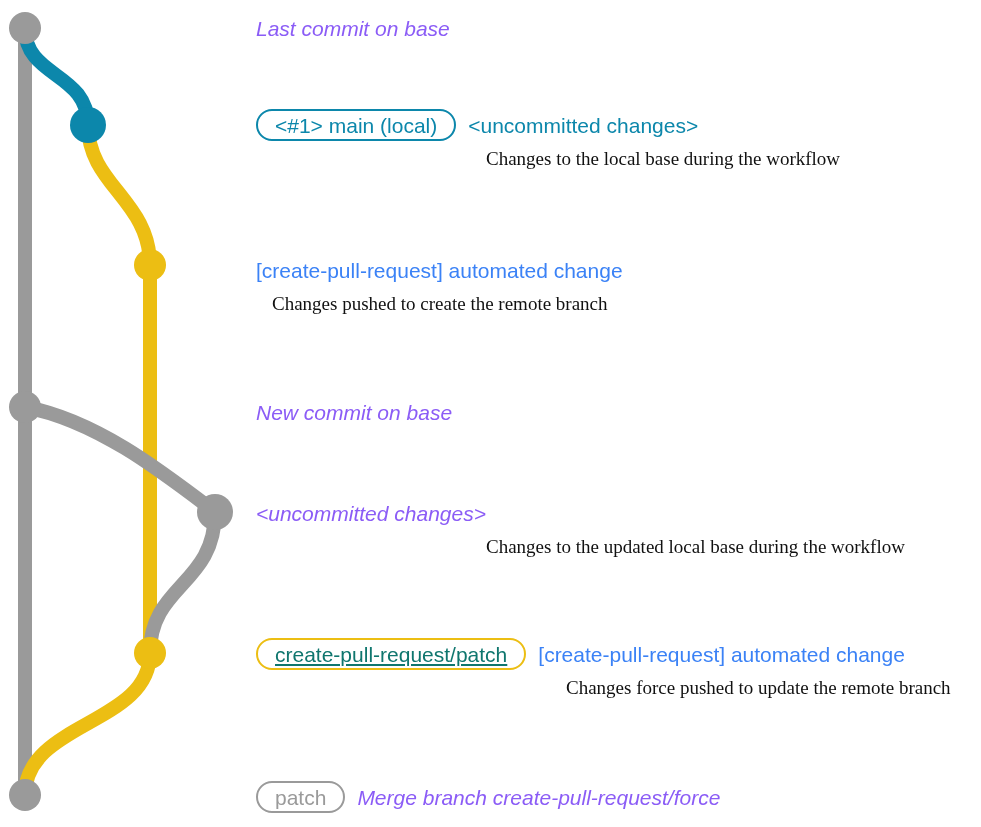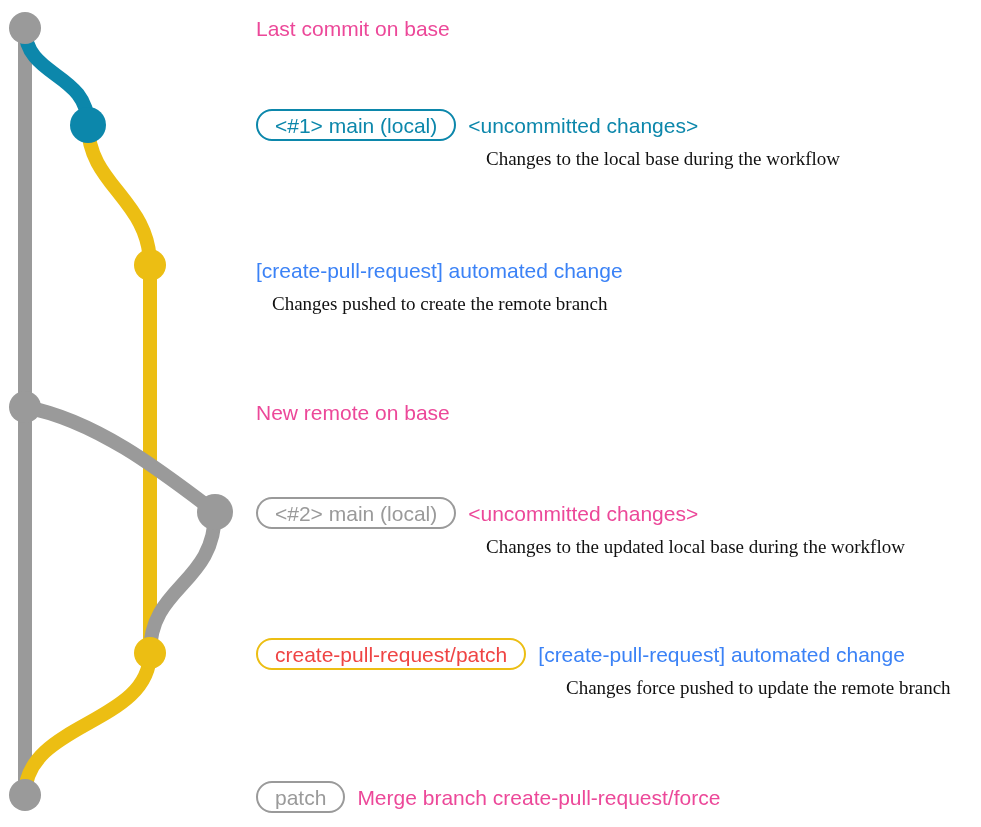--- a/index.html
+++ b/index.html
@@ -55,31 +55,31 @@
     padding: 0 17px;
     border-radius: 17px;
     border: 2px solid #9a9a9a;
     font-size: 21px;
     line-height: 1;
     color: #9a9a9a;
     white-space: nowrap;
     background: #ffffff;
   }
   .badge.teal   { border-color: #0c87ab; color: #0c87ab; }
-  .badge.yellow { border-color: #ecbe13; color: #ef4444; }
+  .badge.yellow { border-color: #ecbe13; color: #0f766e; text-decoration: underline; }
   .badge.grey   { border-color: #9a9a9a; color: #9a9a9a; }
 
   .subject {
     font-size: 21px;
     line-height: 1;
     white-space: nowrap;
   }
   .subject.teal   { color: #0c87ab; }
   .subject.yellow { color: #3b82f6; }
-  .subject.grey   { color: #ec4899; }
+  .subject.grey   { color: #8b5cf6; font-style: italic; }
 
   .note {
     font-family: "Liberation Serif", serif;
     font-size: 19px;
     color: #111111;
     white-space: nowrap;
     margin-top: 6px;
   }
 </style>
 </head>
@@ -128,27 +128,26 @@
 
   <div class="row" style="top:253px; padding-left:256px;">
     <div class="row-head">
       <span class="subject yellow">[create-pull-request] automated change</span>
     </div>
     <div class="note" style="padding-left:16px;">Changes pushed to create the remote branch</div>
   </div>
 
   <div class="row" style="top:395px; padding-left:256px;">
     <div class="row-head">
-      <span class="subject grey">New remote on base</span>
+      <span class="subject grey">New commit on base</span>
     </div>
   </div>
 
   <div class="row" style="top:496px; padding-left:256px;">
     <div class="row-head">
-      <span class="badge grey">&lt;#2&gt; main (local)</span>
       <span class="subject grey">&lt;uncommitted changes&gt;</span>
     </div>
     <div class="note" style="padding-left:230px;">Changes to the updated local base during the workflow</div>
   </div>
 
   <div class="row" style="top:637px; padding-left:256px;">
     <div class="row-head">
       <span class="badge yellow">create-pull-request/patch</span>
       <span class="subject yellow">[create-pull-request] automated change</span>
     </div>

